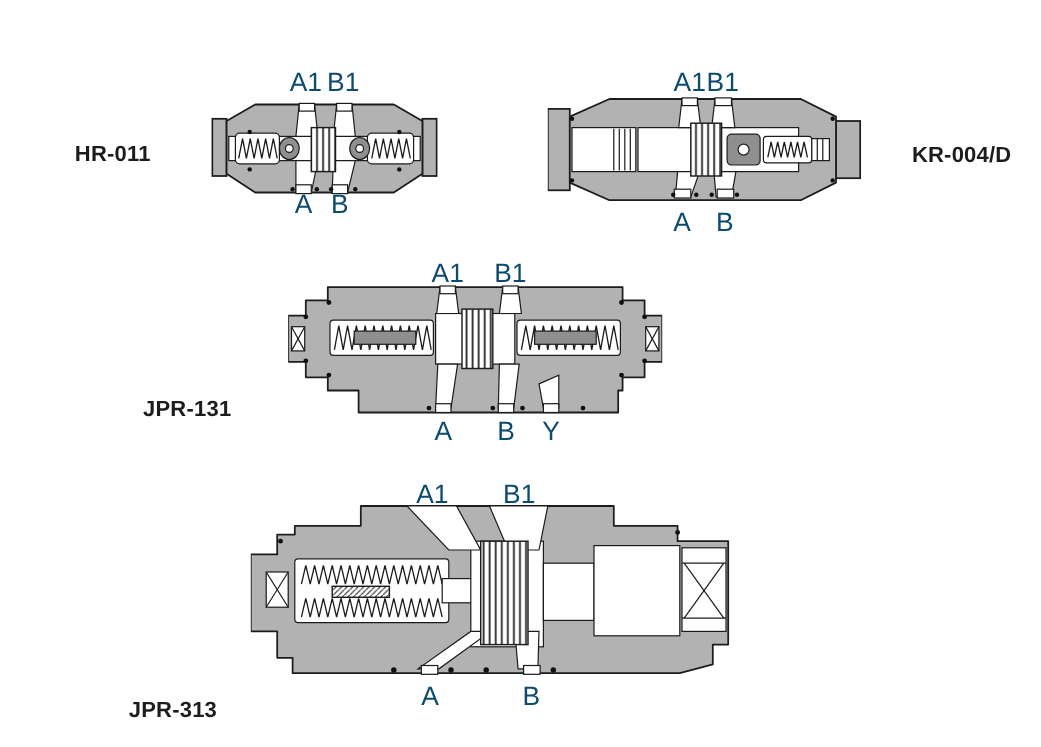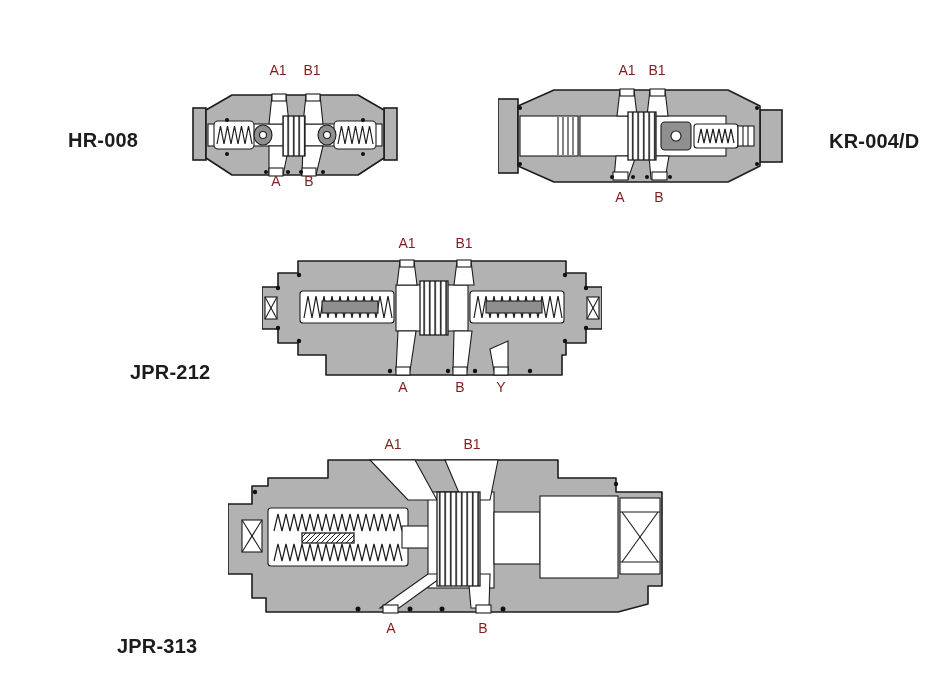--- a/index.html
+++ b/index.html
@@ -5,21 +5,21 @@
   html,body{margin:0;padding:0;background:#ffffff;}
   .canvas{
     position:relative;width:946px;height:679px;background:#ffffff;overflow:hidden;
     font-family:"Liberation Sans", sans-serif;color:#1c1c1c;
   }
   .model-label{
     position:absolute;font-weight:bold;font-size:20px;letter-spacing:.2px;
     white-space:nowrap;color:#1c1c1c;
   }
   .port-label{
-    position:absolute;font-size:14px;color:#7f1d1d;transform:translateX(-50%);
+    position:absolute;font-size:24px;color:#0c4a6e;transform:translateX(-50%);
     white-space:nowrap;
   }
   svg{position:absolute;display:block;}
   .body-fill{fill:#b2b2b2;stroke:#1c1c1c;stroke-width:1.6;stroke-linejoin:round;}
   .cap-fill{fill:#b2b2b2;stroke:#1c1c1c;stroke-width:1.6;}
   .cavity{fill:#ffffff;stroke:#1c1c1c;stroke-width:1.1;}
   .spool{stroke:#1c1c1c;stroke-width:1.3;}
   .spring{fill:none;stroke:#1c1c1c;stroke-width:1.2;stroke-linejoin:miter;}
   .dark{fill:#8f8f8f;stroke:#1c1c1c;stroke-width:1.1;}
   .seal{fill:#111111;}
@@ -37,21 +37,21 @@
         <line x1="2.7" y1="0" x2="2.7" y2="8" stroke="#1c1c1c" stroke-width="1.6"></line>
       </pattern>
       <pattern id="hatchD" width="5" height="5" patternUnits="userSpaceOnUse">
         <rect width="5" height="5" fill="#ffffff"></rect>
         <path d="M0,5 L5,0" stroke="#1c1c1c" stroke-width="1"></path>
       </pattern>
     </defs>
   </svg>
 
   <section>
-    <span class="model-label" style="left:68px;top:129px">HR-008</span>
+    <span class="model-label" style="left:68px;top:129px">HR-011</span>
 
     <svg style="left:192px;top:91px" width="206" height="88" viewBox="0 0 206 88">
       <g>
         <rect class="cap-fill" x="1" y="17" width="13" height="52"></rect>
         <rect class="cap-fill" x="192" y="17" width="13" height="52"></rect>
         <path class="body-fill" d="M14,19 L40,4 L166,4 L192,19 L192,67 L166,84 L40,84 L14,67 Z"></path>
       </g>
       <g>
         <rect class="cavity" x="16" y="33" width="174" height="22"></rect>
         <polygon class="cavity" points="80,4 94,4 97,33 77,33"></polygon>
@@ -143,21 +143,21 @@
       </g>
     </svg>
 
     <span class="port-label" style="left:627px;top:62px">A1</span>
     <span class="port-label" style="left:657px;top:62px">B1</span>
     <span class="port-label" style="left:620px;top:189px">A</span>
     <span class="port-label" style="left:659px;top:189px">B</span>
   </section>
 
   <section>
-    <span class="model-label" style="left:130px;top:361px">JPR-212</span>
+    <span class="model-label" style="left:130px;top:361px">JPR-131</span>
 
     <svg style="left:262px;top:257px" width="340" height="124" viewBox="0 0 340 124">
       <path class="body-fill" d="M0,30 L16,30 L16,16 L36,16 L36,4 L304,4 L304,16 L324,16 L324,30 L340,30 L340,72 L324,72 L324,86 L304,86 L304,98 L300,98 L300,118 L64,118 L64,98 L36,98 L36,86 L16,86 L16,72 L0,72 Z"></path>
       <g>
         <rect class="cavity" x="3" y="40" width="12" height="22"></rect>
         <line class="xline" x1="3" y1="40" x2="15" y2="62"></line>
         <line class="xline" x1="15" y1="40" x2="3" y2="62"></line>
       </g>
       <g>
         <rect class="cavity" x="325" y="40" width="12" height="22"></rect>

